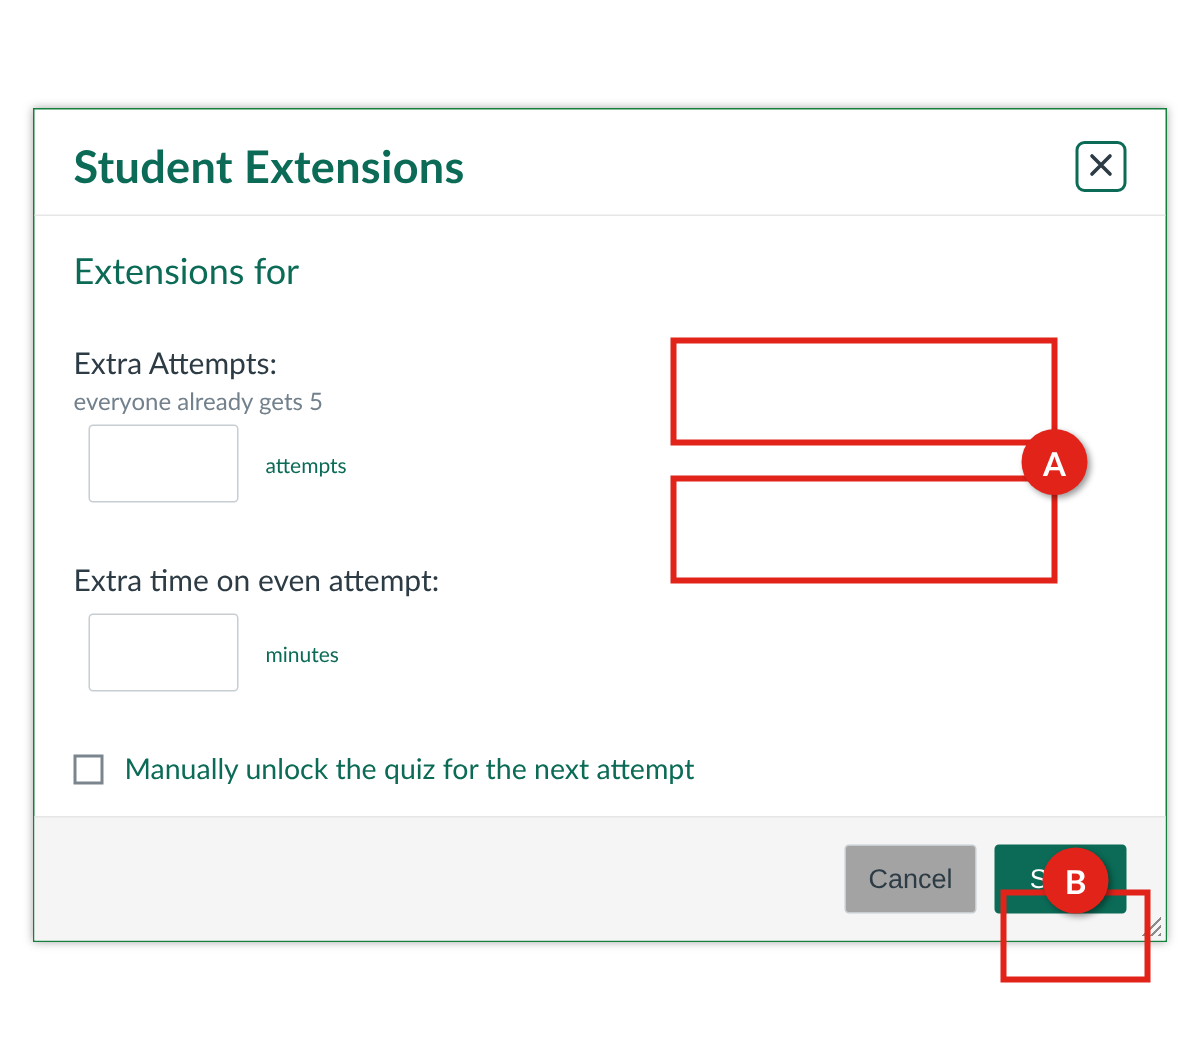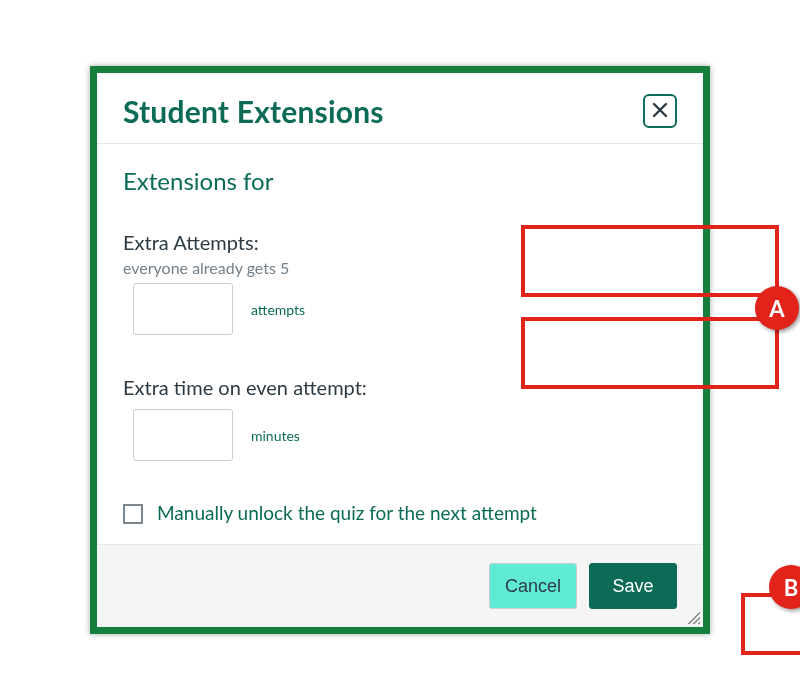--- a/index.html
+++ b/index.html
@@ -5,22 +5,22 @@
   * { box-sizing: border-box; }
   html, body { margin:0; padding:0; }
   body {
     width:800px; height:700px;
     font-family:"Lato","Helvetica Neue",Arial,sans-serif;
     background:#fff;
     display:flex; align-items:center; justify-content:center;
   }
   .dialog {
     position:relative;
-    width:620px;
-    border:7px solid #15803d;
+    width:756px;
+    border:1px solid #15803d;
     background:#fff;
     box-shadow:0 0 6px rgba(0,0,0,.35);
   }
   .dialog-header {
     display:flex; align-items:center; justify-content:space-between;
     padding:20px 26px 14px 26px;
     border-bottom:1px solid #e6e6e6;
   }
   .dialog-title {
     margin:0;
@@ -70,39 +70,39 @@
     background:#e2231a; color:#fff;
     font-weight:700; font-size:22px;
     display:flex; align-items:center; justify-content:center;
     box-shadow:2px 2px 4px rgba(0,0,0,.4);
     pointer-events:none;
   }
   .auto-submit-note {
     font-size:15px; color:#8a959e; line-height:1.4;
     margin:4px 0 20px;
   }
-  .checkbox-row { display:flex; align-items:flex-end; gap:14px; margin-bottom:10px; }
+  .checkbox-row { display:flex; align-items:center; gap:14px; margin-bottom:10px; }
   .cb {
     width:20px; height:20px;
     border:2px solid #7b858d; background:#fff; cursor:pointer;
   }
   .cb-label { font-size:19px; color:#0b6b56; cursor:pointer; }
   .dialog-footer {
     position:relative;
     background:#f5f5f5;
     border-top:1px solid #e6e6e6;
     padding:18px 26px;
     display:flex; justify-content:flex-end; gap:12px;
   }
   .btn {
     min-width:88px; height:46px;
     font-size:18px; border-radius:3px; cursor:pointer;
     display:flex; align-items:center; justify-content:center;
   }
-  .btn-cancel { background:#5eead4; border:1px solid #c7cdd1; color:#2d3b45; }
+  .btn-cancel { background:#a3a3a3; border:1px solid #c7cdd1; color:#2d3b45; }
   .btn-save   { background:#0b6b56; border:1px solid #0b6b56; color:#fff; }
   .resize-grip {
     position:absolute; right:3px; bottom:3px;
     width:16px; height:16px;
     background:
       linear-gradient(135deg, transparent 0 60%, #8a8a8a 60% 66%, transparent 66% 76%, #8a8a8a 76% 82%, transparent 82% 92%, #8a8a8a 92% 100%);
   }
 </style>
 </head>
 <body>

